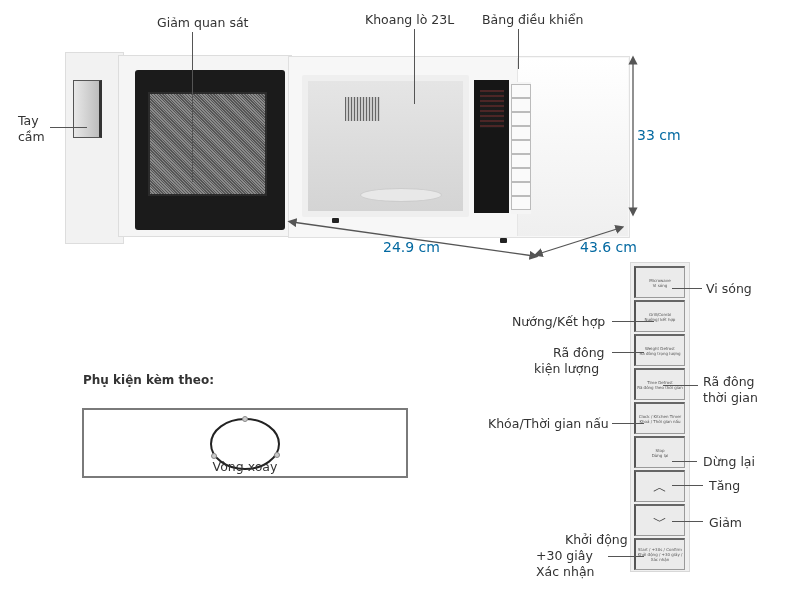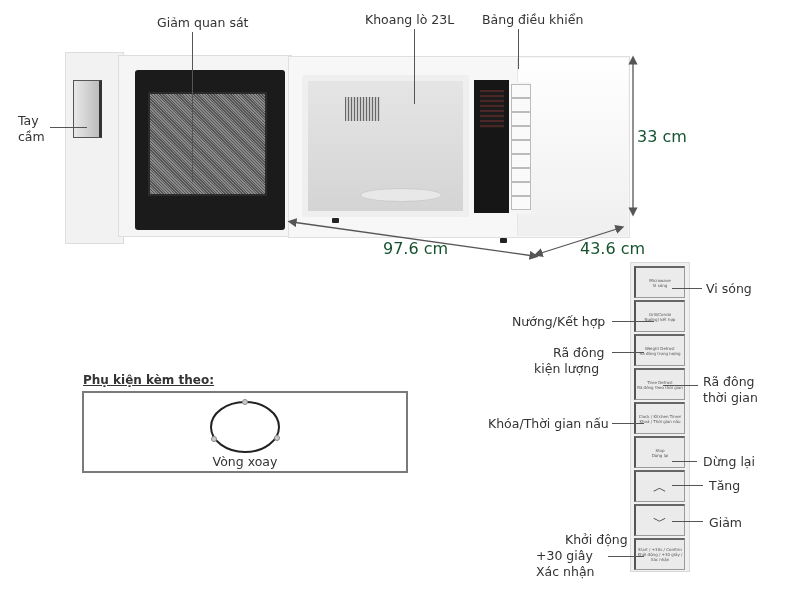--- a/index.html
+++ b/index.html
@@ -1,18 +1,18 @@
 <!DOCTYPE html>
 <html><head>
 <meta charset="utf-8">
 <style>
   html, body { margin:0; padding:0; background:#fff; }
   body { width:800px; height:600px; position:relative; overflow:hidden;
          font-family:"DejaVu Sans","Liberation Sans",sans-serif; color:#333; }
-  .abs { position:absolute;text-decoration:underline; }
+  .abs { position:absolute; }
   .lbl { position:absolute; font-size:12.5px; color:#333; white-space:nowrap; line-height:17px; }
   .line { position:absolute; background:#555; }
   
   .door-outer { left:65px; top:52px; width:57px; height:190px; background:#f2f2f2;
                 border:1px solid #ddd; }
   .handle { left:73px; top:80px; width:25px; height:56px; background:linear-gradient(90deg,#e8e8e8,#bdbdbd);
             border:1px solid #555; border-right:3px solid #333; }
   .door { left:118px; top:55px; width:172px; height:180px; background:#f5f5f5; border:1px solid #ddd; }
   .door-glass { left:135px; top:70px; width:150px; height:160px; background:#1b1b1b; border-radius:3px; }
   .mesh { left:148px; top:92px; width:115px; height:100px;
@@ -28,31 +28,31 @@
           background:repeating-linear-gradient(90deg,#666 0 1px,#ccc 1px 3px); }
   .turntable { left:360px; top:188px; width:80px; height:12px; border-radius:50%; background:#e8e8e8; border:1px solid #ccc; }
   .display { left:474px; top:80px; width:35px; height:133px; background:#161616; }
   .digits { left:480px; top:90px; width:24px; height:38px;
             background:repeating-linear-gradient(180deg,#5a2a2a 0 2px,#1d1d1d 2px 5px); opacity:.8; }
   .ctrl-strip { left:511px; top:82px; width:20px; height:132px; background:#f5f5f5; }
   .ctrl-btn { position:absolute; left:0; width:18px; height:12px; border:1px solid #bbb; background:#fafafa; }
   .foot { width:7px; height:5px; background:#222; border-radius:1px; }
   
   svg.dim { position:absolute; left:0; top:0; width:800px; height:600px; pointer-events:none; }
-  .dimtxt { position:absolute; font-size:16px; color:#14532d; }
+  .dimtxt { position:absolute; font-size:14px; color:#0369a1; }
   
   .panel { left:630px; top:262px; width:58px; height:308px; background:#f0f0f0; border:1px solid #d8d8d8; }
   .pbtn { position:absolute; left:3px; width:48px; background:#ebebeb;
           border:1px solid #9a9a9a; border-left:2px solid #555; border-top:2px solid #666;
           font-size:4px; color:#555; text-align:center; line-height:5px;
           display:flex; align-items:center; justify-content:center; flex-direction:column; }
   .pbtn .chev { font-size:14px; color:#444; line-height:14px; }
   
   .acc-title { left:83px; top:373px; font-weight:bold; font-size:12px; color:#333; }
-  .acc-table { left:82px; top:391px; width:326px; height:82px; border:2px solid #7a7a7a; display:flex; box-sizing:border-box; }
+  .acc-table { left:82px; top:408px; width:326px; height:70px; border:2px solid #7a7a7a; display:flex; box-sizing:border-box; }
   .acc-cell { flex:1; border-right:2px solid #7a7a7a; position:relative; }
   .acc-cell:last-child { border-right:none; }
   .acc-cell .cap { position:absolute; bottom:2px; left:0; right:0; text-align:center; font-size:12.5px; color:#333; }
   .acc-cell svg { position:absolute; left:50%; top:4px; transform:translateX(-50%); }
 </style>
 </head>
 <body>
 
 <div class="abs door-outer"></div>
 <div class="abs handle"></div>
@@ -98,21 +98,21 @@
   <defs>
     <marker id="ah" markerWidth="7" markerHeight="7" refX="3.5" refY="3.5" orient="auto-start-reverse">
       <path d="M0,0 L7,3.5 L0,7 z" fill="#555"></path>
     </marker>
   </defs>
   <line x1="633" y1="60" x2="633" y2="212" stroke="#555" stroke-width="1.3" marker-start="url(#ah)" marker-end="url(#ah)"></line>
   <line x1="292" y1="222" x2="534" y2="256" stroke="#555" stroke-width="1.3" marker-start="url(#ah)" marker-end="url(#ah)"></line>
   <line x1="538" y1="254" x2="620" y2="228" stroke="#555" stroke-width="1.3" marker-start="url(#ah)" marker-end="url(#ah)"></line>
 </svg>
 <div class="dimtxt" style="left:637px;top:127px">33 cm</div>
-<div class="dimtxt" style="left:383px;top:239px">97.6 cm</div>
+<div class="dimtxt" style="left:383px;top:239px">24.9 cm</div>
 <div class="dimtxt" style="left:580px;top:239px">43.6 cm</div>
 
 <div class="abs panel">
   <div class="pbtn" style="top:3px;height:29px">
     <span>Microwave</span>
     <span>Vi sóng</span>
   </div>
   <div class="pbtn" style="top:37px;height:29px">
     <span>Grill/Combi</span>
     <span>Nướng/ kết hợp</span>

